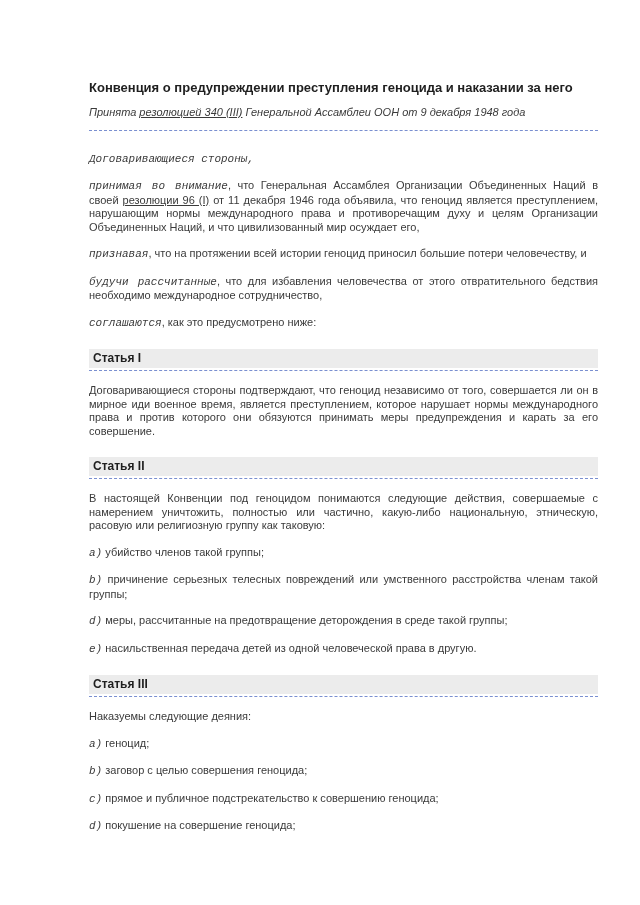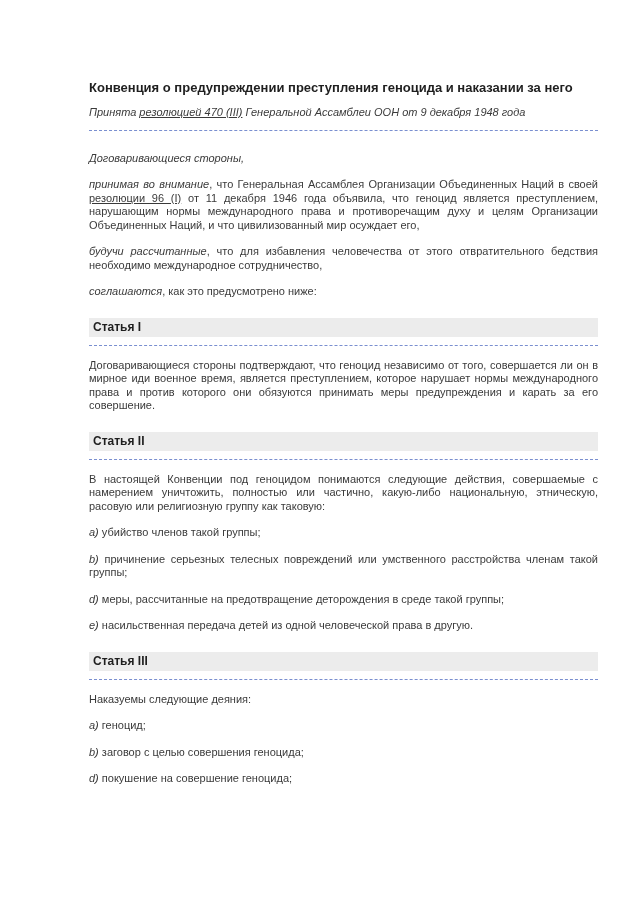--- a/index.html
+++ b/index.html
@@ -36,49 +36,50 @@
     cursor:pointer;
   }
   .para{
     margin:13px 0;
     text-align:justify;
   }
   .first-para{margin-top:21px;}
   section.article{margin-top:19px;}
   .sec-head{
     border-bottom:1px dashed var(--accent-dashed,#7a8fd0);
-    padding-bottom:8px;
+    padding-bottom:2px;
   }
   h2.sec-title{
     margin:0;
     padding:2px 4px;
     background:var(--heading-bar-bg,#ececec);
     font-size:12px;
     line-height:15px;
     font-weight:bold;
     color:var(--title-text,#1f1f1f);
   }
-  i.lead, i.marker{font-style:italic;}
+  i.lead, i.marker{font-style:italic;font-family:Liberation Mono, monospace;}
 </style>
 </head>
 <body>
 
 <div class="page">
 
   <header class="doc-header">
     <h1 class="doc-title">Конвенция о предупреждении преступления геноцида и наказании за него</h1>
-    <p class="subtitle"><span>Принята </span><a class="doc-link">резолюцией 470 (III)</a><span> Генеральной Ассамблеи ООН от 9 декабря 1948 года</span></p>
+    <p class="subtitle"><span>Принята </span><a class="doc-link">резолюцией 340 (III)</a><span> Генеральной Ассамблеи ООН от 9 декабря 1948 года</span></p>
   </header>
 
   <main>
 
     <p class="para first-para"><i class="lead">Договаривающиеся стороны,</i></p>
 
     <p class="para"><i class="lead">принимая во внимание</i><span>, что Генеральная Ассамблея Организации Объединенных Наций в своей </span><a class="doc-link">резолюции 96 (I)</a><span> от 11 декабря 1946 года объявила, что геноцид является преступлением, нарушающим нормы международного права и противоречащим духу и целям Организации Объединенных Наций, и что цивилизованный мир осуждает его,</span></p>
 
+    <p class="para"><i class="lead">признавая</i><span>, что на протяжении всей истории геноцид приносил большие потери человечеству, и</span></p>
 
     <p class="para"><i class="lead">будучи рассчитанные</i><span>, что для избавления человечества от этого отвратительного бедствия необходимо международное сотрудничество,</span></p>
 
     <p class="para"><i class="lead">соглашаются</i><span>, как это предусмотрено ниже:</span></p>
 
     <section class="article">
       <div class="sec-head">
         <h2 class="sec-title">Статья I</h2>
       </div>
       <p class="para">Договаривающиеся стороны подтверждают, что геноцид независимо от того, совершается ли он в мирное иди военное время, является преступлением, которое нарушает нормы международного права и против которого они обязуются принимать меры предупреждения и карать за его совершение.</p>
@@ -95,17 +96,18 @@
       <p class="para"><i class="marker">e)</i><span> насильственная передача детей из одной человеческой права в другую.</span></p>
     </section>
 
     <section class="article">
       <div class="sec-head">
         <h2 class="sec-title">Статья III</h2>
       </div>
       <p class="para">Наказуемы следующие деяния:</p>
       <p class="para"><i class="marker">a)</i><span> геноцид;</span></p>
       <p class="para"><i class="marker">b)</i><span> заговор с целью совершения геноцида;</span></p>
+      <p class="para"><i class="marker">c)</i><span> прямое и публичное подстрекательство к совершению геноцида;</span></p>
       <p class="para"><i class="marker">d)</i><span> покушение на совершение геноцида;</span></p>
     </section>
 
   </main>
 </div>
 
 </body></html>

